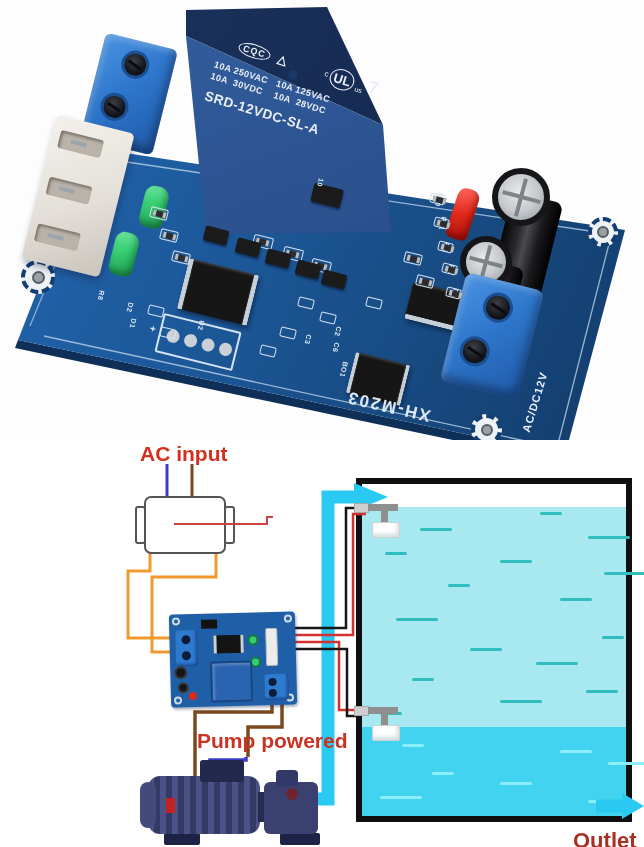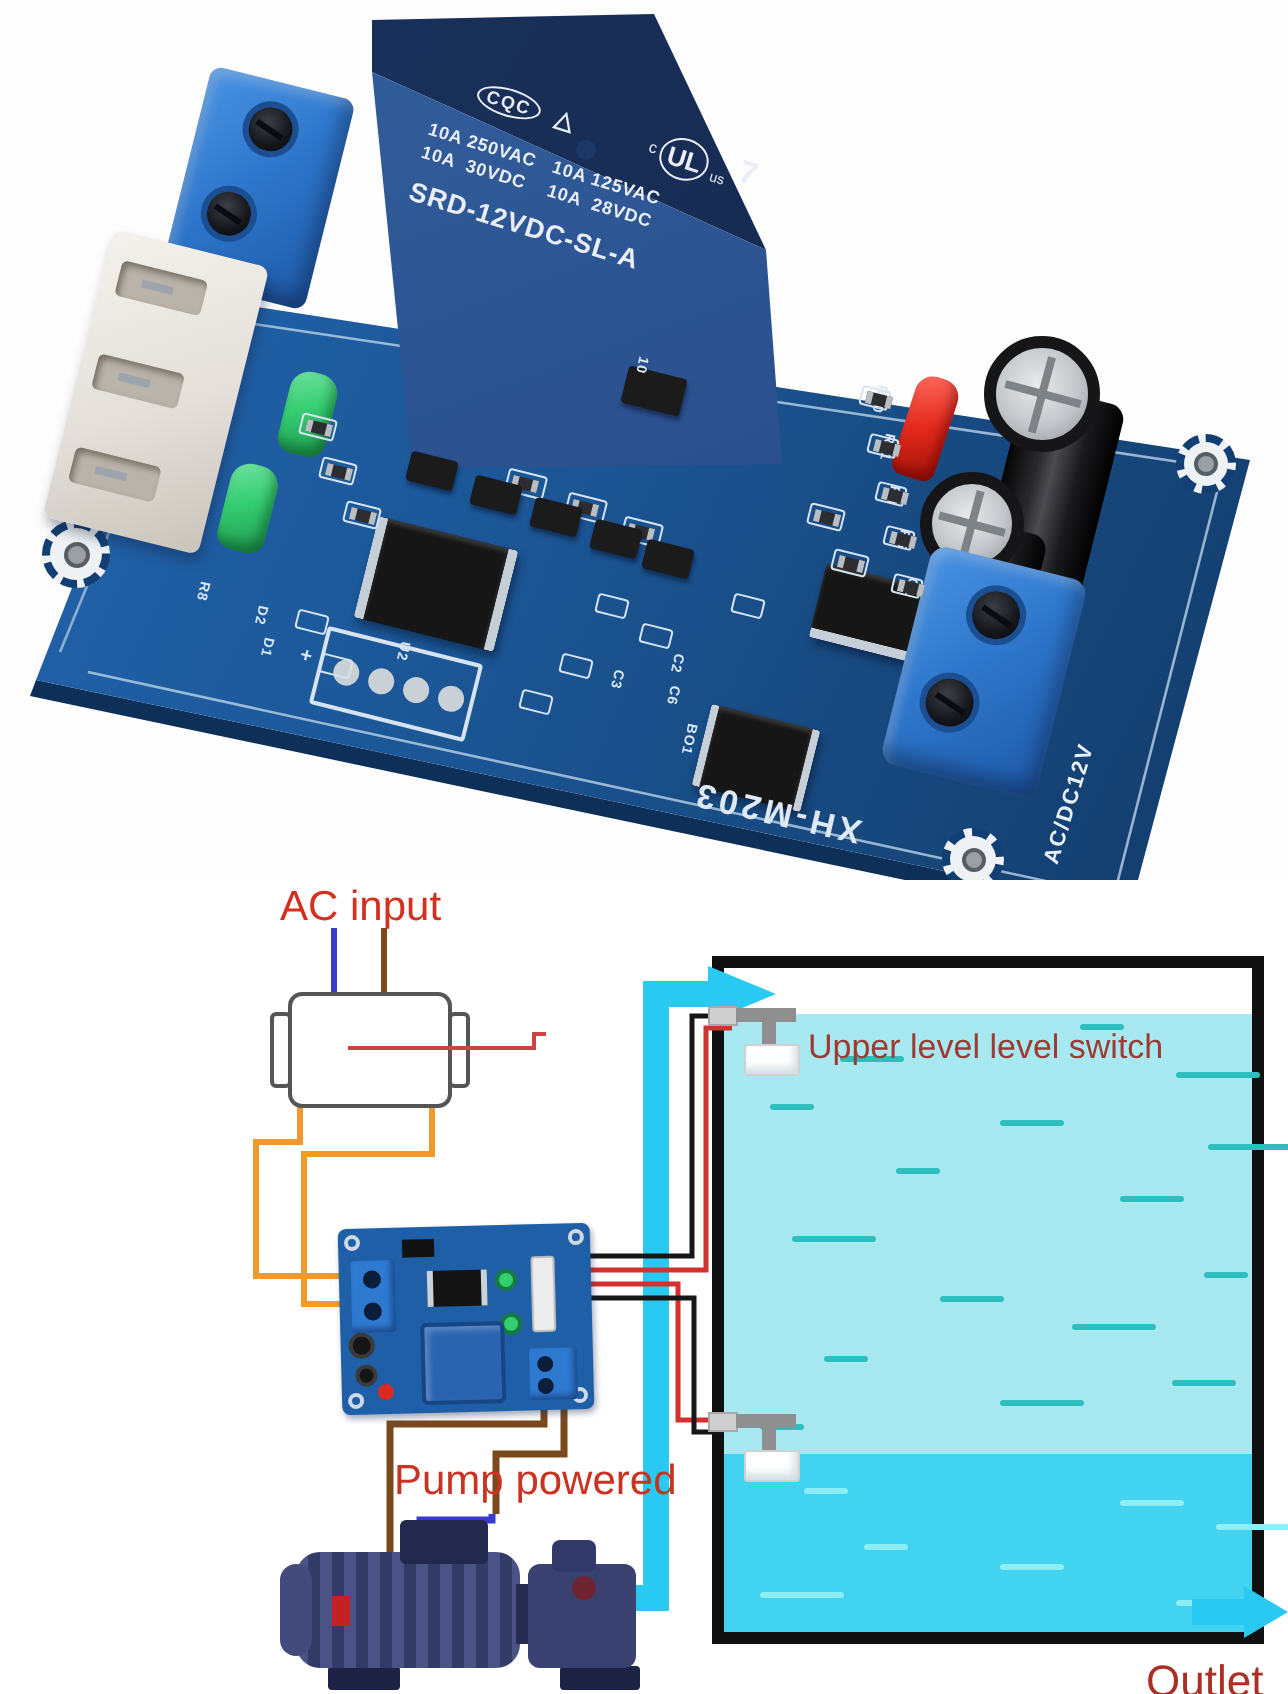--- a/index.html
+++ b/index.html
@@ -79,21 +79,21 @@
   .dash{position:absolute;height:3px;border-radius:2px;}
   .diag-svg{position:absolute;left:0;top:0;width:644px;height:407px;z-index:2;pointer-events:none;}
   .diag-svg.over{z-index:5;}
   .switch{z-index:3;}
   .bar{position:absolute;background:#8f8f8f;}
   .plug{position:absolute;background:#cfcfcf;border:1px solid #a8a8a8;}
   .stemm{position:absolute;background:#8f8f8f;}
   .float{position:absolute;background:#fff;border:1px solid #d0d0d0;border-radius:2px;box-shadow:inset -2px -3px 4px rgba(120,160,170,.35);}
   .xfmr{position:absolute;left:144px;top:56px;width:82px;height:58px;background:#fff;border:2.5px solid #555;border-radius:7px;z-index:4;}
   .xtab{position:absolute;width:11px;height:38px;background:#fff;border:2px solid #555;border-radius:3px;top:8px;}
-  .lbl{position:absolute;font-weight:normal;white-space:nowrap;z-index:6;}
+  .lbl{position:absolute;font-weight:bold;white-space:nowrap;z-index:6;}
 
   
   .module{position:absolute;left:170px;top:173px;width:126px;height:93px;background:#1e5fa8;border-radius:4px;
     transform:rotate(-1.5deg);z-index:4;box-shadow:1px 2px 3px rgba(20,40,80,.4);}
   .m-hole{position:absolute;width:8px;height:8px;border:2px solid #cfd9e4;border-radius:50%;}
   .m-term{position:absolute;background:#2e7ad0;border-radius:2px;box-shadow:inset -2px -2px 3px rgba(0,0,40,.4);}
   .m-dot{position:absolute;border-radius:50%;}
 
   
   .pump{position:absolute;left:140px;top:318px;width:200px;height:89px;z-index:4;}
@@ -364,17 +364,16 @@
       <div class="p-head"></div>
       <div class="p-port"></div>
       <div class="p-knob"></div>
     </div>
 
     <svg class="diag-svg over">
       <polyline points="174,84 267,84 267,77 273,77" fill="none" stroke="#cb4343" stroke-width="2"></polyline>
     </svg>
 
     <div class="lbl" style="left:140px;top:2px;font-size:21px;color:#d42f1f;">AC input</div>
-    <div class="lbl" style="left:404px;top:74px;font-size:17px;color:#9d3a31;">Upper level level switch</div>
     <div class="lbl" style="left:197px;top:289px;font-size:21px;color:#ca3222;">Pump powered</div>
     <div class="lbl" style="left:573px;top:388px;font-size:22px;color:#aa2f25;">Outlet</div>
   </section>
 </div>
 
 </body></html>

